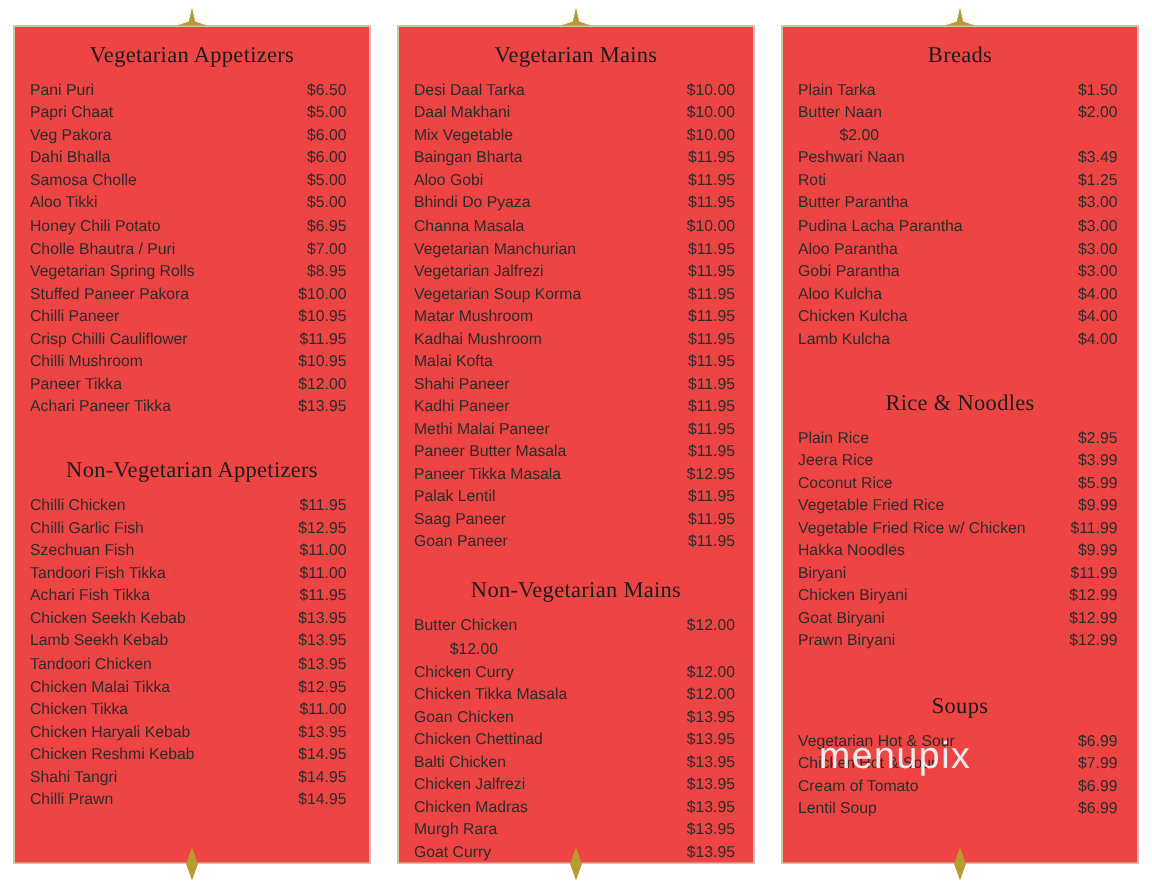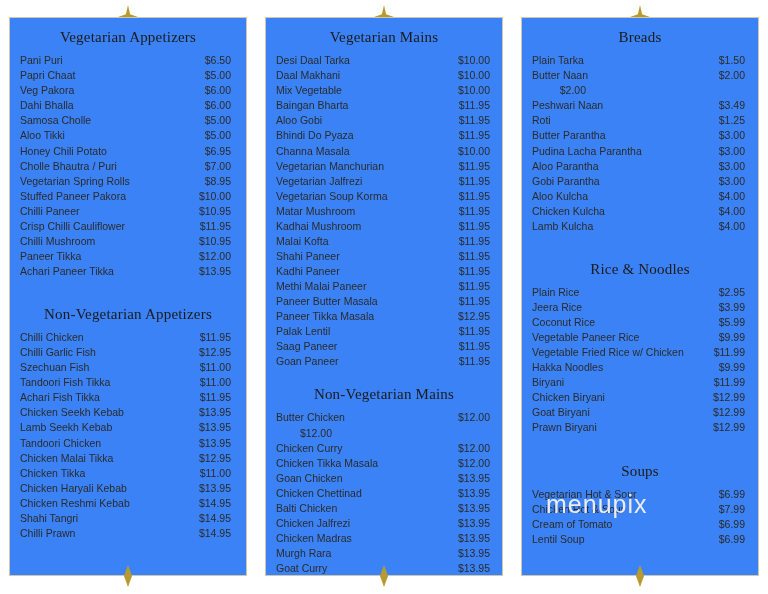--- a/index.html
+++ b/index.html
@@ -33,21 +33,21 @@
   }
 
   
   .panel {
     position: absolute;
     left: 9px;
     right: 9px;
     top: 17px;
     bottom: 18px;
     border: 1px solid #cfc8a8;
-    background: #3b82f6;
+    background: #ef4444;
     box-sizing: border-box;
     overflow: hidden;
     text-decoration: underline;
   }
 
   .panel-inner {
     position: absolute;
     left: 0;
     right: 0;
     top: 0;
@@ -500,21 +500,21 @@
             </li>
           <li class="item-row">
               <span class="item-name">Jeera Rice</span>
               <span class="item-price">$3.99</span>
             </li>
           <li class="item-row">
               <span class="item-name">Coconut Rice</span>
               <span class="item-price">$5.99</span>
             </li>
           <li class="item-row">
-              <span class="item-name">Vegetable Paneer Rice</span>
+              <span class="item-name">Vegetable Fried Rice</span>
               <span class="item-price">$9.99</span>
             </li>
           <li class="item-row">
               <span class="item-name">Vegetable Fried Rice w/ Chicken</span>
               <span class="item-price">$11.99</span>
             </li>
           <li class="item-row">
               <span class="item-name">Hakka Noodles</span>
               <span class="item-price">$9.99</span>
             </li>

